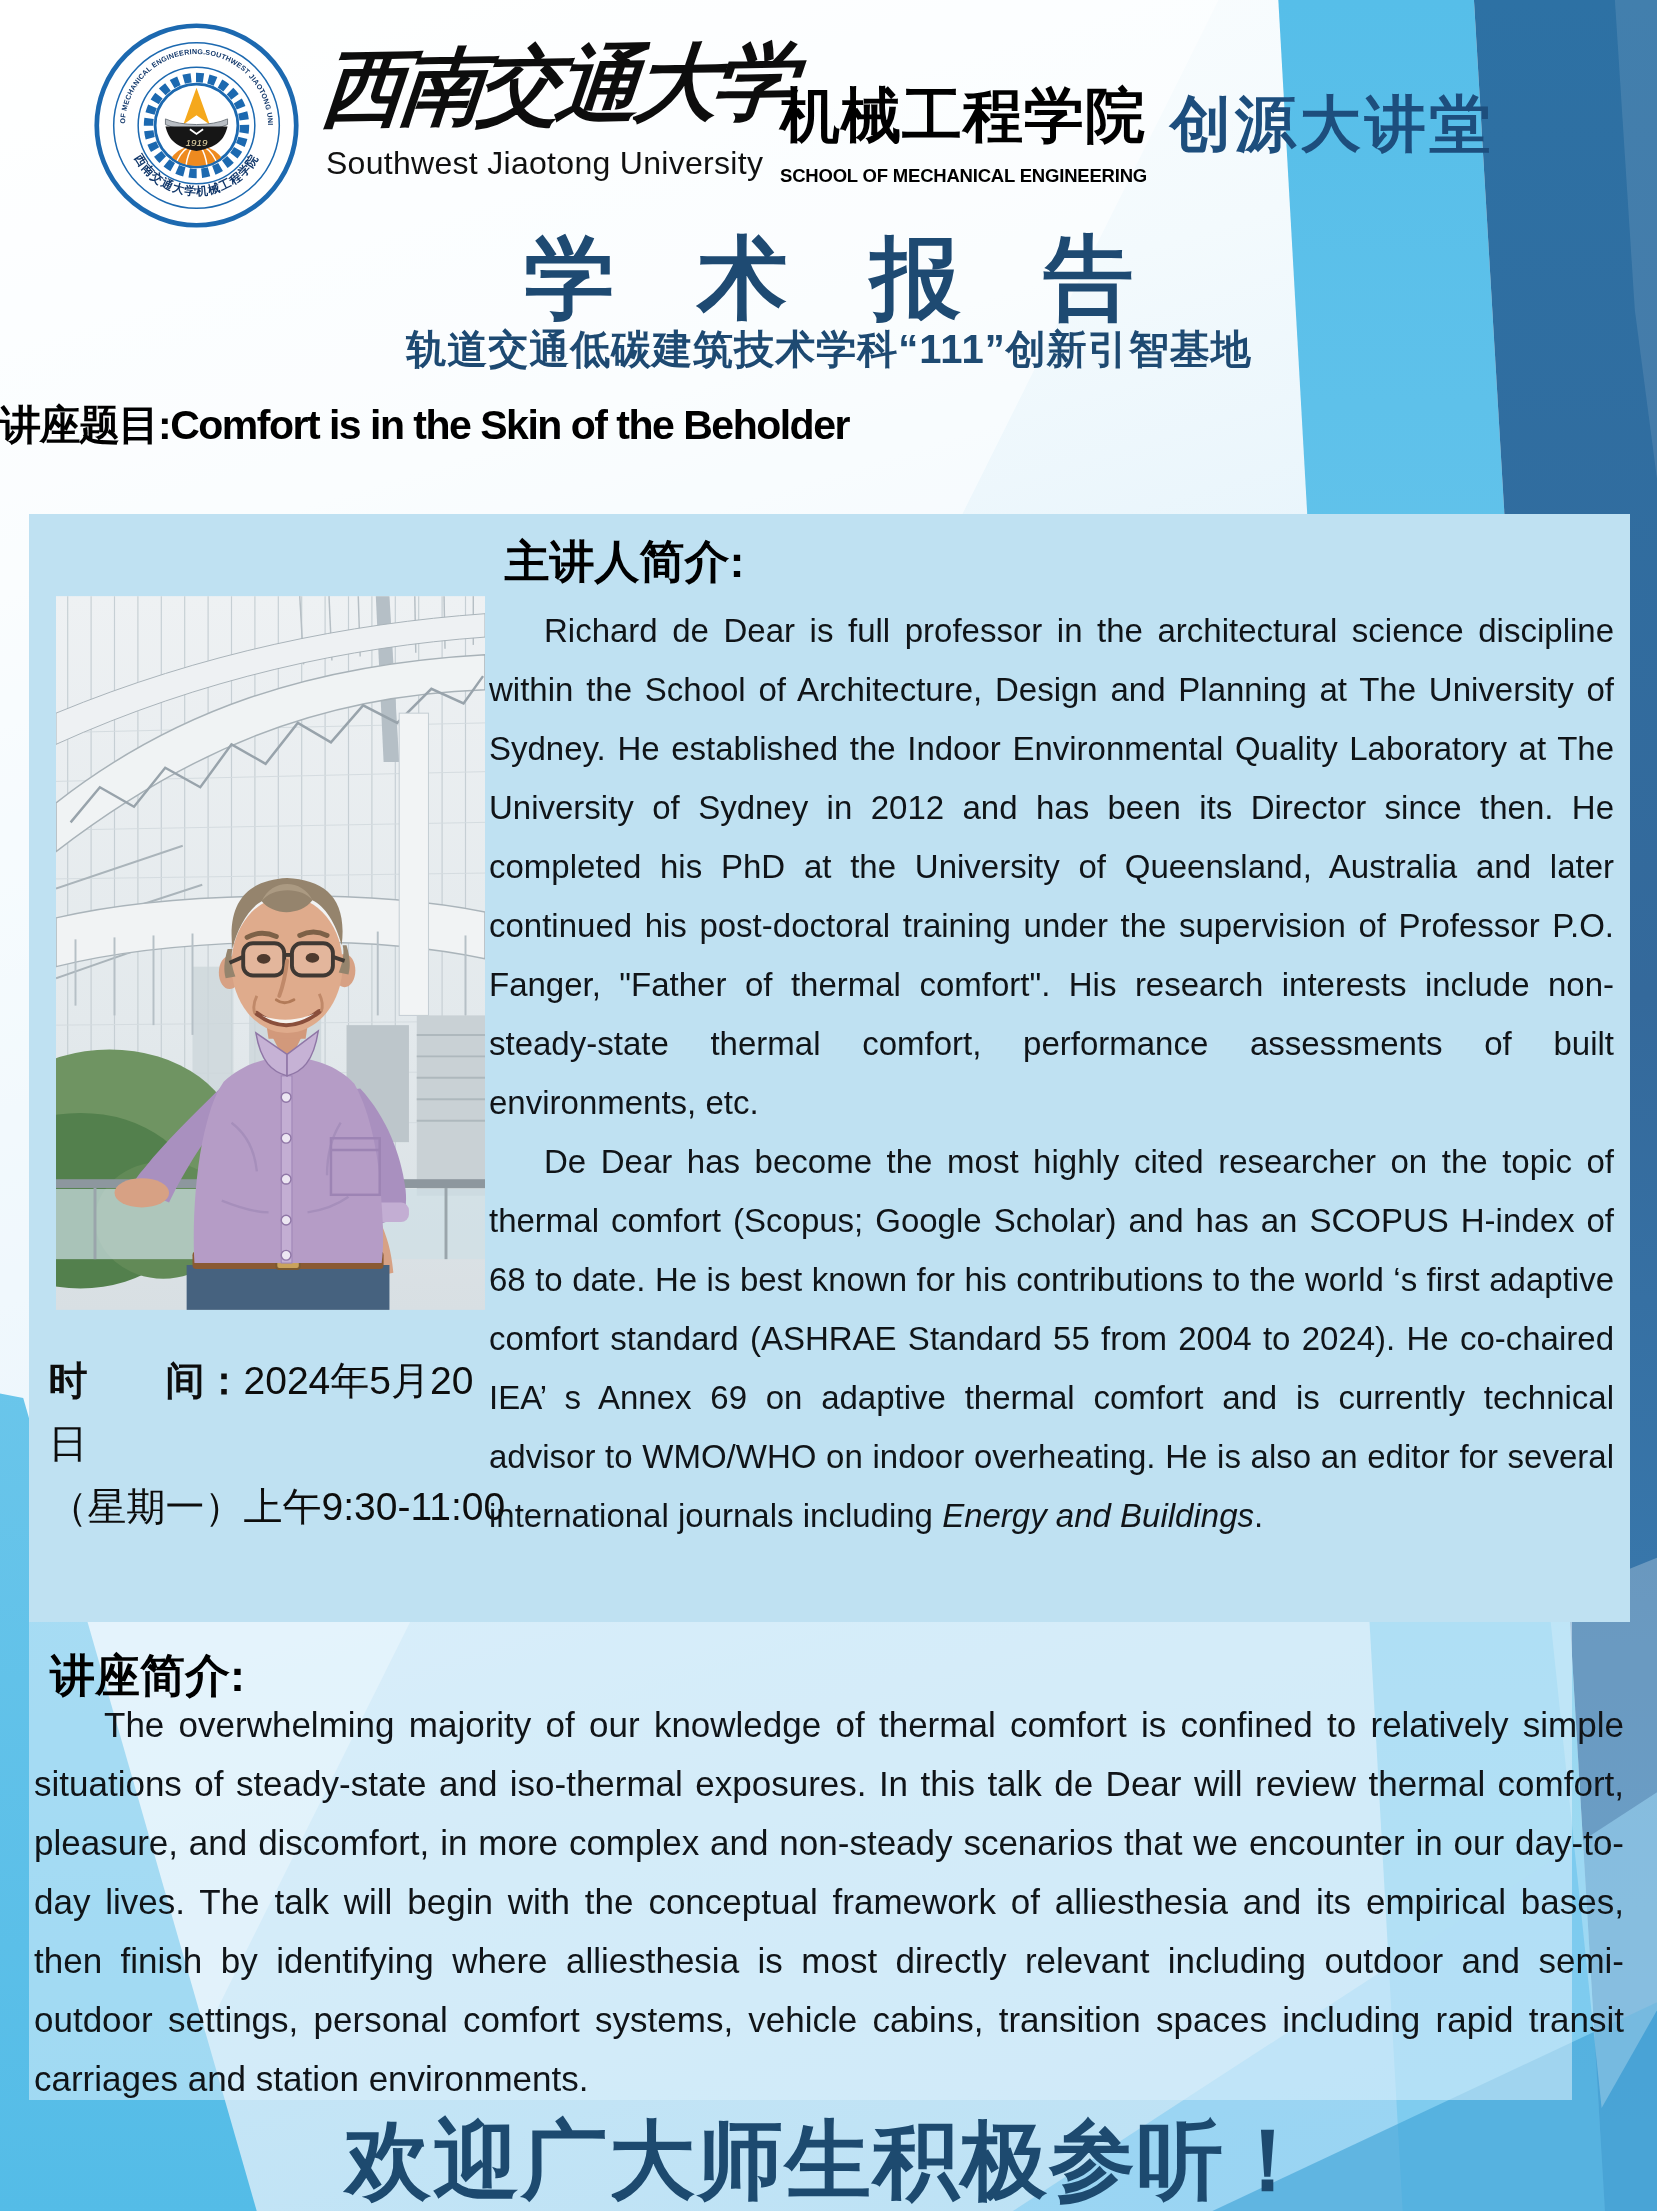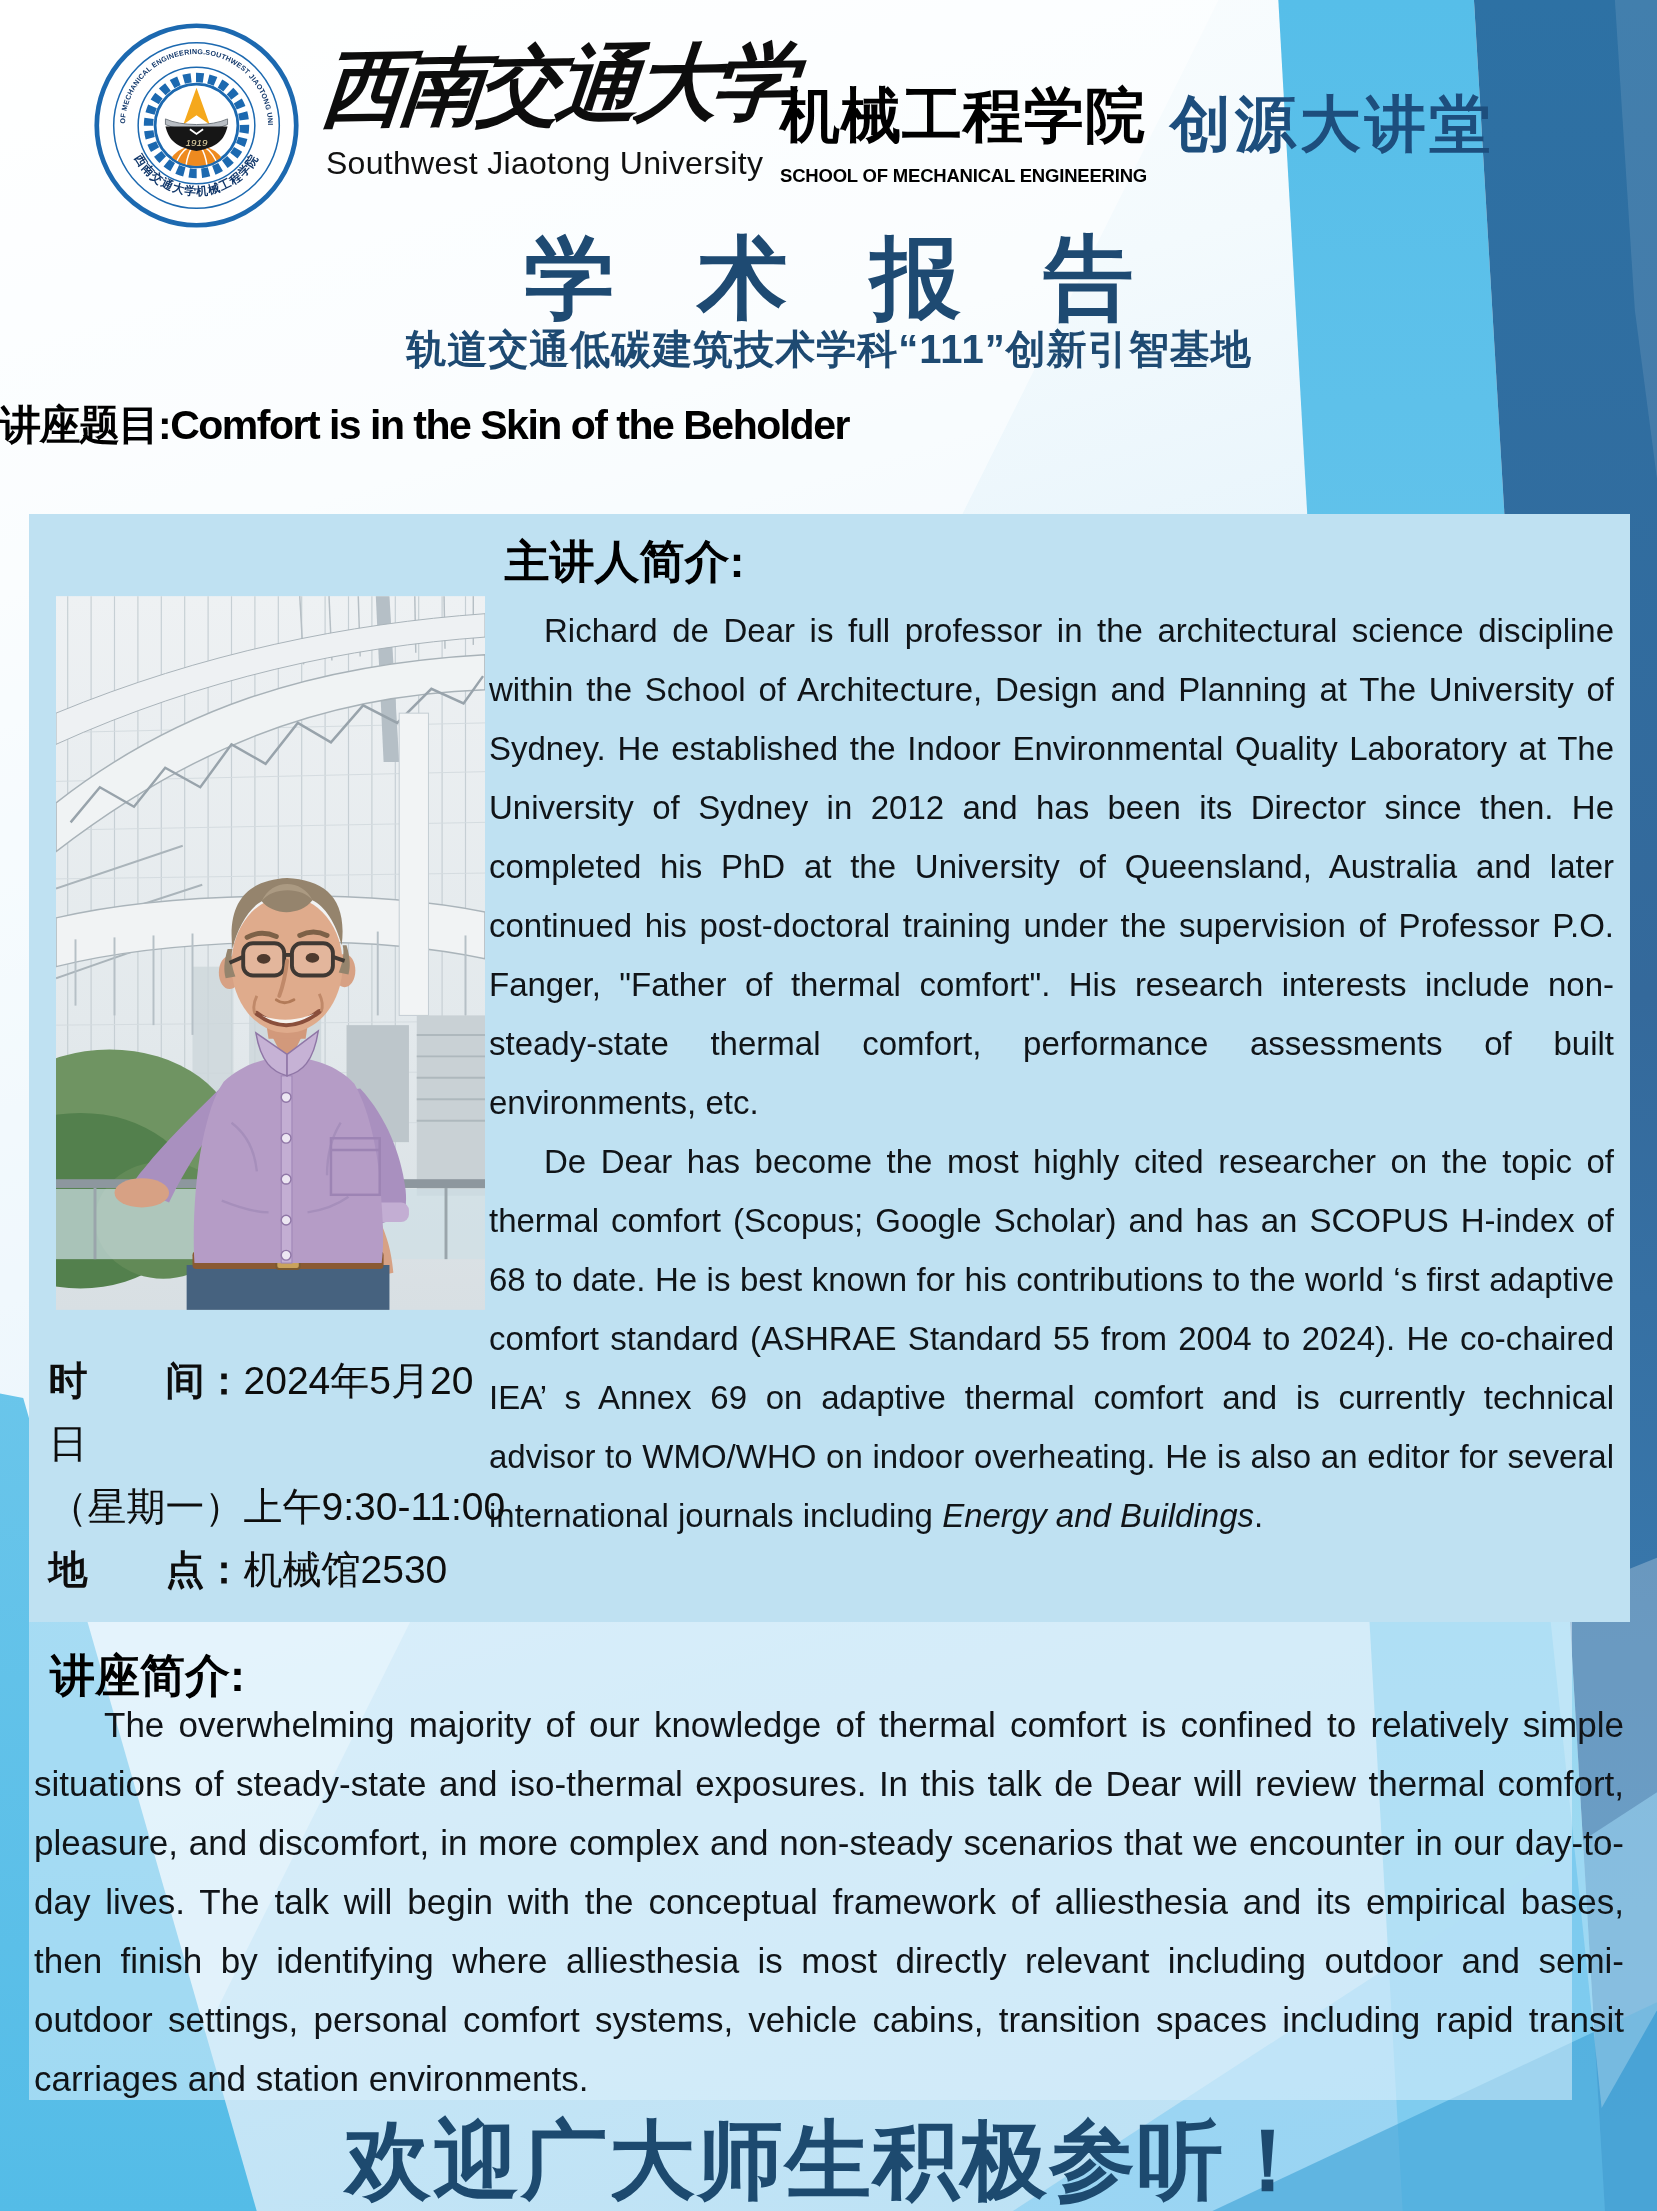--- a/index.html
+++ b/index.html
@@ -309,21 +309,20 @@
         <path d="M206,428 Q237,452 270,426" stroke="#8a4f3c" stroke-width="5" fill="none" stroke-linecap="round"></path>
         <path d="M211,430 Q237,447 265,428 Q237,440 211,430 Z" fill="#f6f3ef"></path>
         <path d="M206,410 Q201,420 204,428" stroke="#c08969" stroke-width="3" fill="none"></path>
         <path d="M270,408 Q275,418 272,426" stroke="#c08969" stroke-width="3" fill="none"></path>
       </svg>
     </div>
 
     <div class="schedule">
       <div><span class="lbl">时　　间：</span><span>2024年5月20日</span></div>
       <div>（星期一）上午9:30-11:00</div>
-      <div><span class="lbl">地　　点：</span><span>机械馆2530</span></div>
     </div>
 
     <div class="bio-col">
       <h2 class="bio-head">主讲人简介:</h2>
       <p>Richard de Dear is full professor in the architectural science discipline within the School of Architecture, Design and Planning at The University of Sydney. He established the Indoor Environmental Quality Laboratory at The University of Sydney in 2012 and has been its Director since then. He completed his PhD at the University of Queensland, Australia and later continued his post-doctoral training under the supervision of Professor P.O. Fanger, "Father of thermal comfort". His research interests include non-steady-state thermal comfort, performance assessments of built environments, etc.</p>
       <p><span>De Dear has become the most highly cited researcher on the topic of thermal comfort (Scopus; Google Scholar) and has an SCOPUS H-index of 68 to date. He is best known for his contributions to the world ‘s first adaptive comfort standard (ASHRAE Standard 55 from 2004 to 2024). He co-chaired IEA’ s Annex 69 on adaptive thermal comfort and is currently technical advisor to WMO/WHO on indoor overheating. He is also an editor for several international journals including </span><i>Energy and Buildings</i><span>.</span></p>
     </div>
   </section>
 
   <div class="abs summary-panel"></div>

